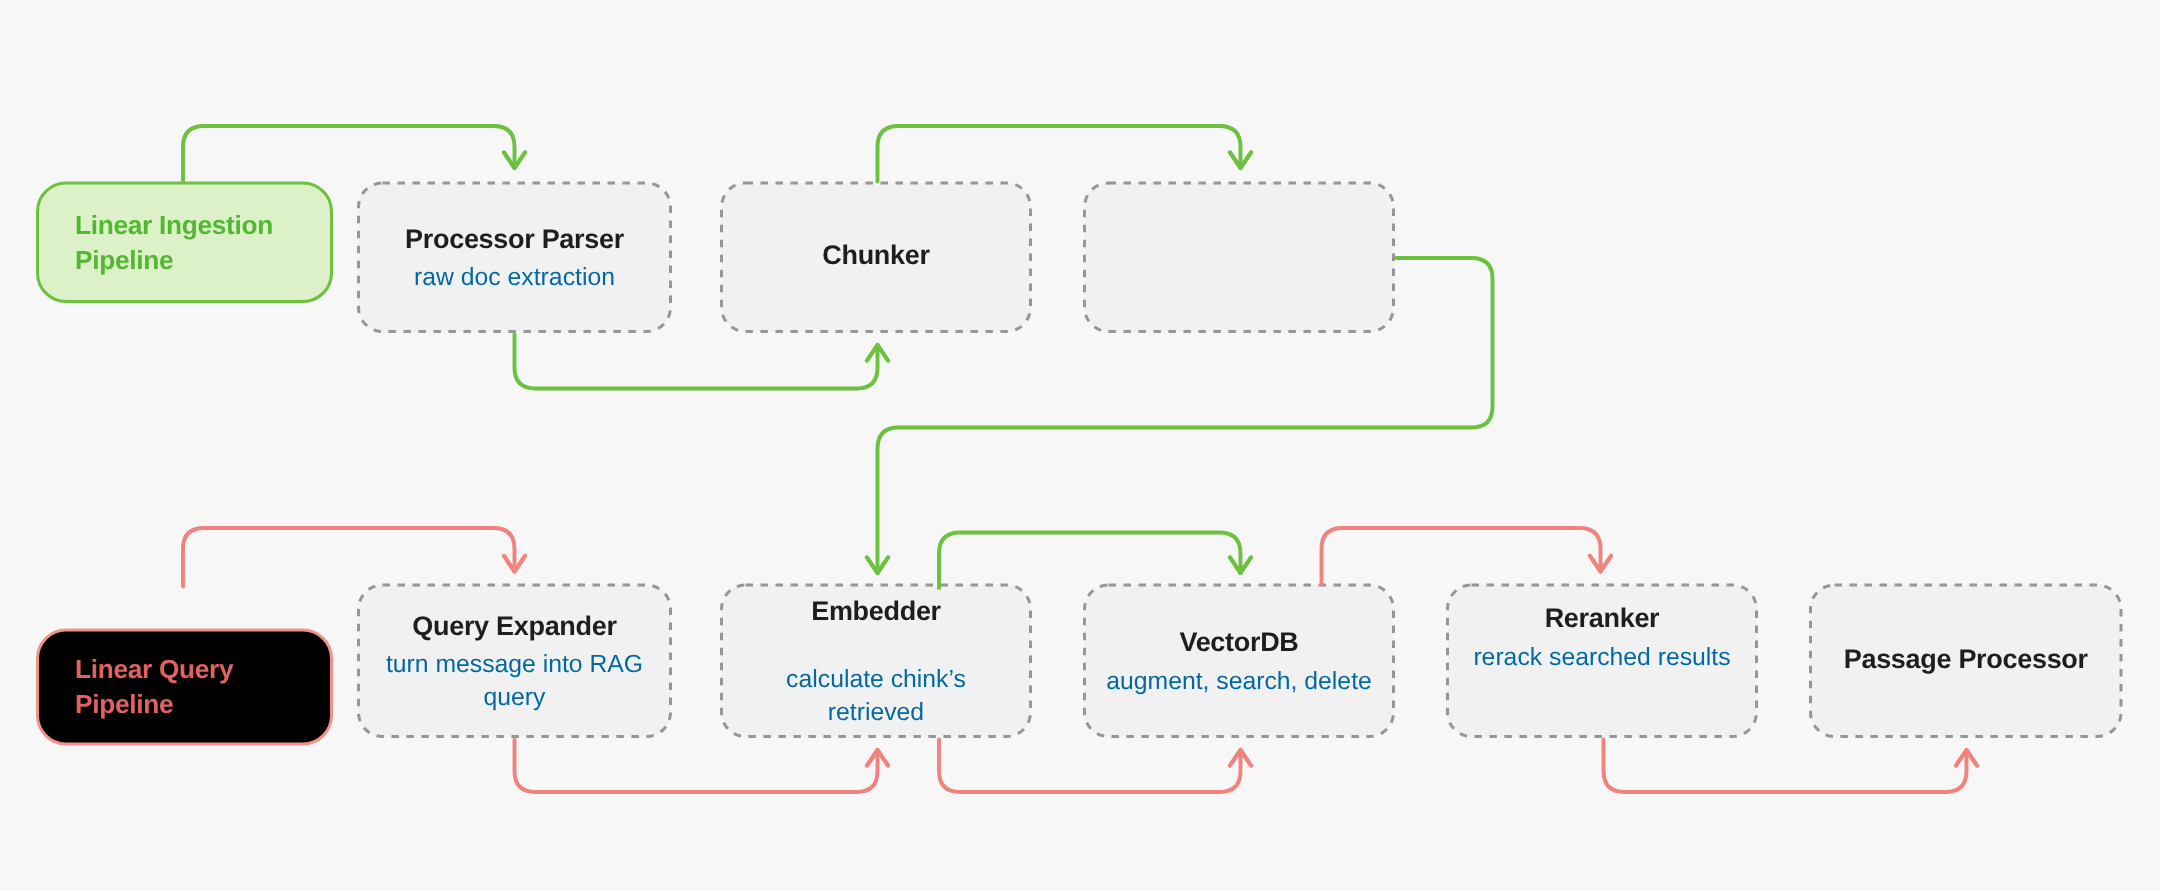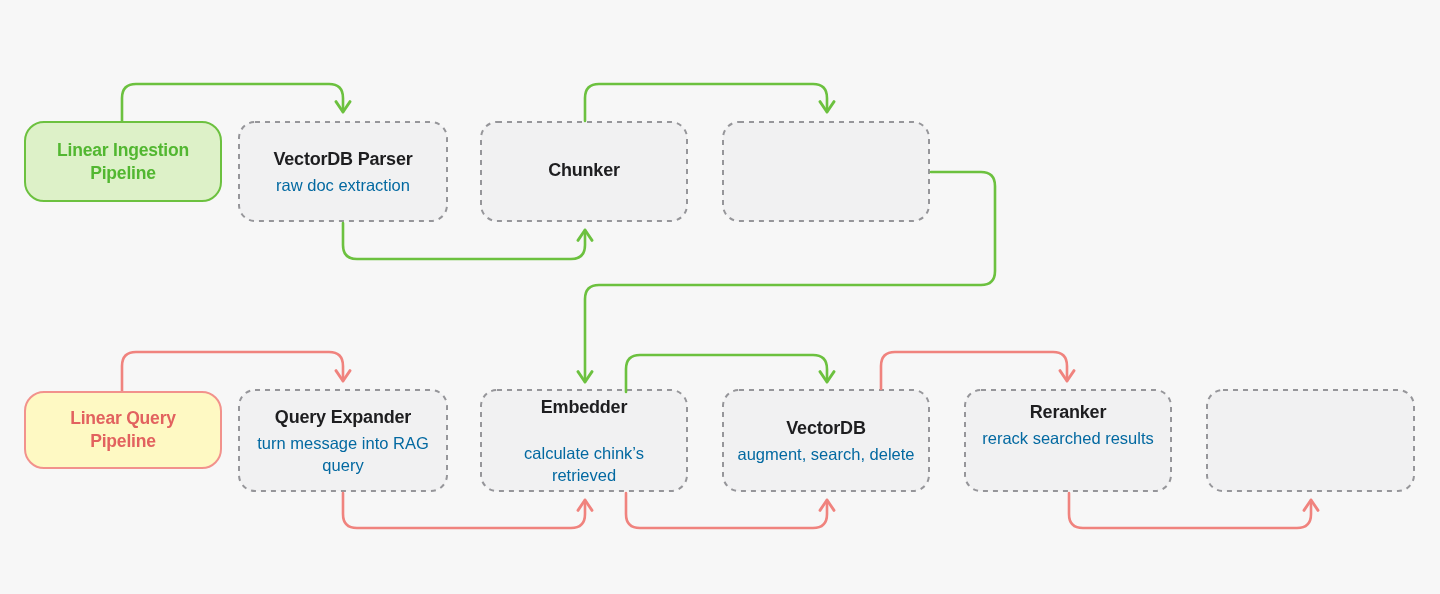--- a/index.html
+++ b/index.html
@@ -40,38 +40,38 @@
   .node-subtitle {
     font-size: 16.5px;
     color: #0369a1;
     line-height: 22px;
   }
   .pipeline {
     position: absolute;
     display: flex;
     align-items: center;
     justify-content: center;
-    text-align: center;
     box-sizing: border-box;
     border-radius: 20px;
     font-size: 17.5px;
     font-weight: 700;
     line-height: 23px;
     letter-spacing: -0.2px;
     padding: 8px 24px;
   }
   .pipeline.green {
     background: #ddf1c8;
     border: 2.5px solid #6cc13f;
     color: #52b731;
   }
   .pipeline.red {
-    background: #fef9c3;
+    background: #000000;
     border: 2.5px solid #f2928c;
     color: #e2625f;
+    margin-top: 28px;
   }
 </style>
 </head>
 <body>
 
 <div id="canvas">
 
   <svg id="edge-svg" width="1440" height="594" viewBox="0 0 1440 594">
     <defs>
       <marker id="arrow-green" viewBox="0 0 7 7" markerWidth="7" markerHeight="7" refX="5.2" refY="3.5" orient="auto" markerUnits="strokeWidth">
@@ -106,21 +106,21 @@
   </svg>
 
   <div class="pipeline green" style="left:24px; top:121px; width:198px; height:81px;">
     <span>Linear Ingestion Pipeline</span>
   </div>
   <div class="pipeline red" style="left:24px; top:391px; width:198px; height:78px;">
     <span>Linear Query Pipeline</span>
   </div>
 
   <div class="node" style="left:238px; top:121px; width:210px; height:101px;">
-    <div class="node-title">VectorDB Parser</div>
+    <div class="node-title">Processor Parser</div>
     <div class="node-subtitle">raw doc extraction</div>
   </div>
   <div class="node" style="left:480px; top:121px; width:208px; height:101px;">
     <div class="node-title">Chunker</div>
   </div>
 
   <div class="node" style="left:238px; top:389px; width:210px; height:103px;">
     <div class="node-title">Query Expander</div>
     <div class="node-subtitle">turn message into RAG query</div>
   </div>
@@ -130,15 +130,16 @@
   </div>
   <div class="node" style="left:722px; top:389px; width:208px; height:103px;">
     <div class="node-title">VectorDB</div>
     <div class="node-subtitle">augment, search, delete</div>
   </div>
   <div class="node" style="left:964px; top:373px; width:208px; height:103px;">
     <div class="node-title">Reranker</div>
     <div class="node-subtitle">rerack searched results</div>
   </div>
   <div class="node" style="left:1206px; top:389px; width:209px; height:103px;">
+    <div class="node-title">Passage Processor</div>
   </div>
 
 </div>
 
 </body></html>

